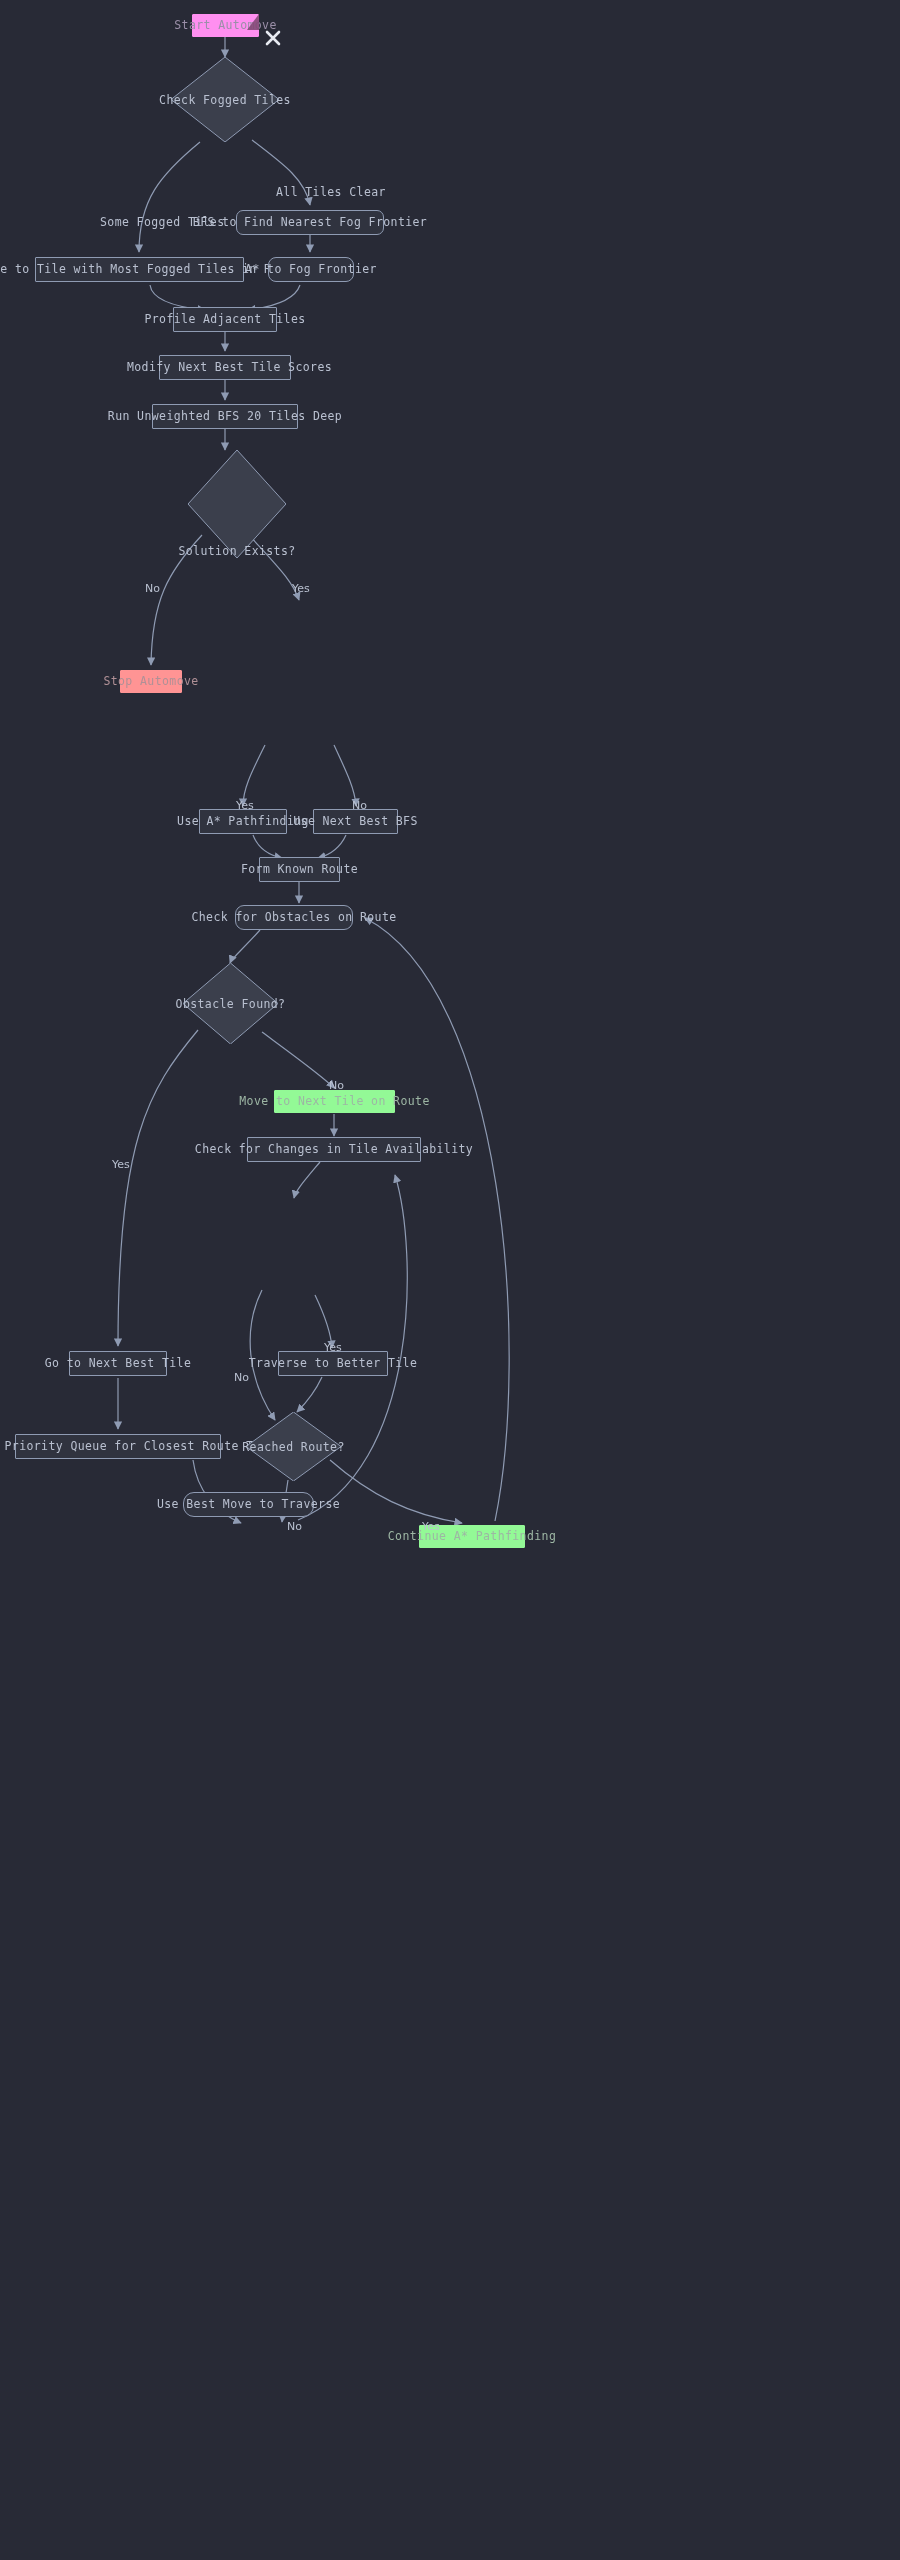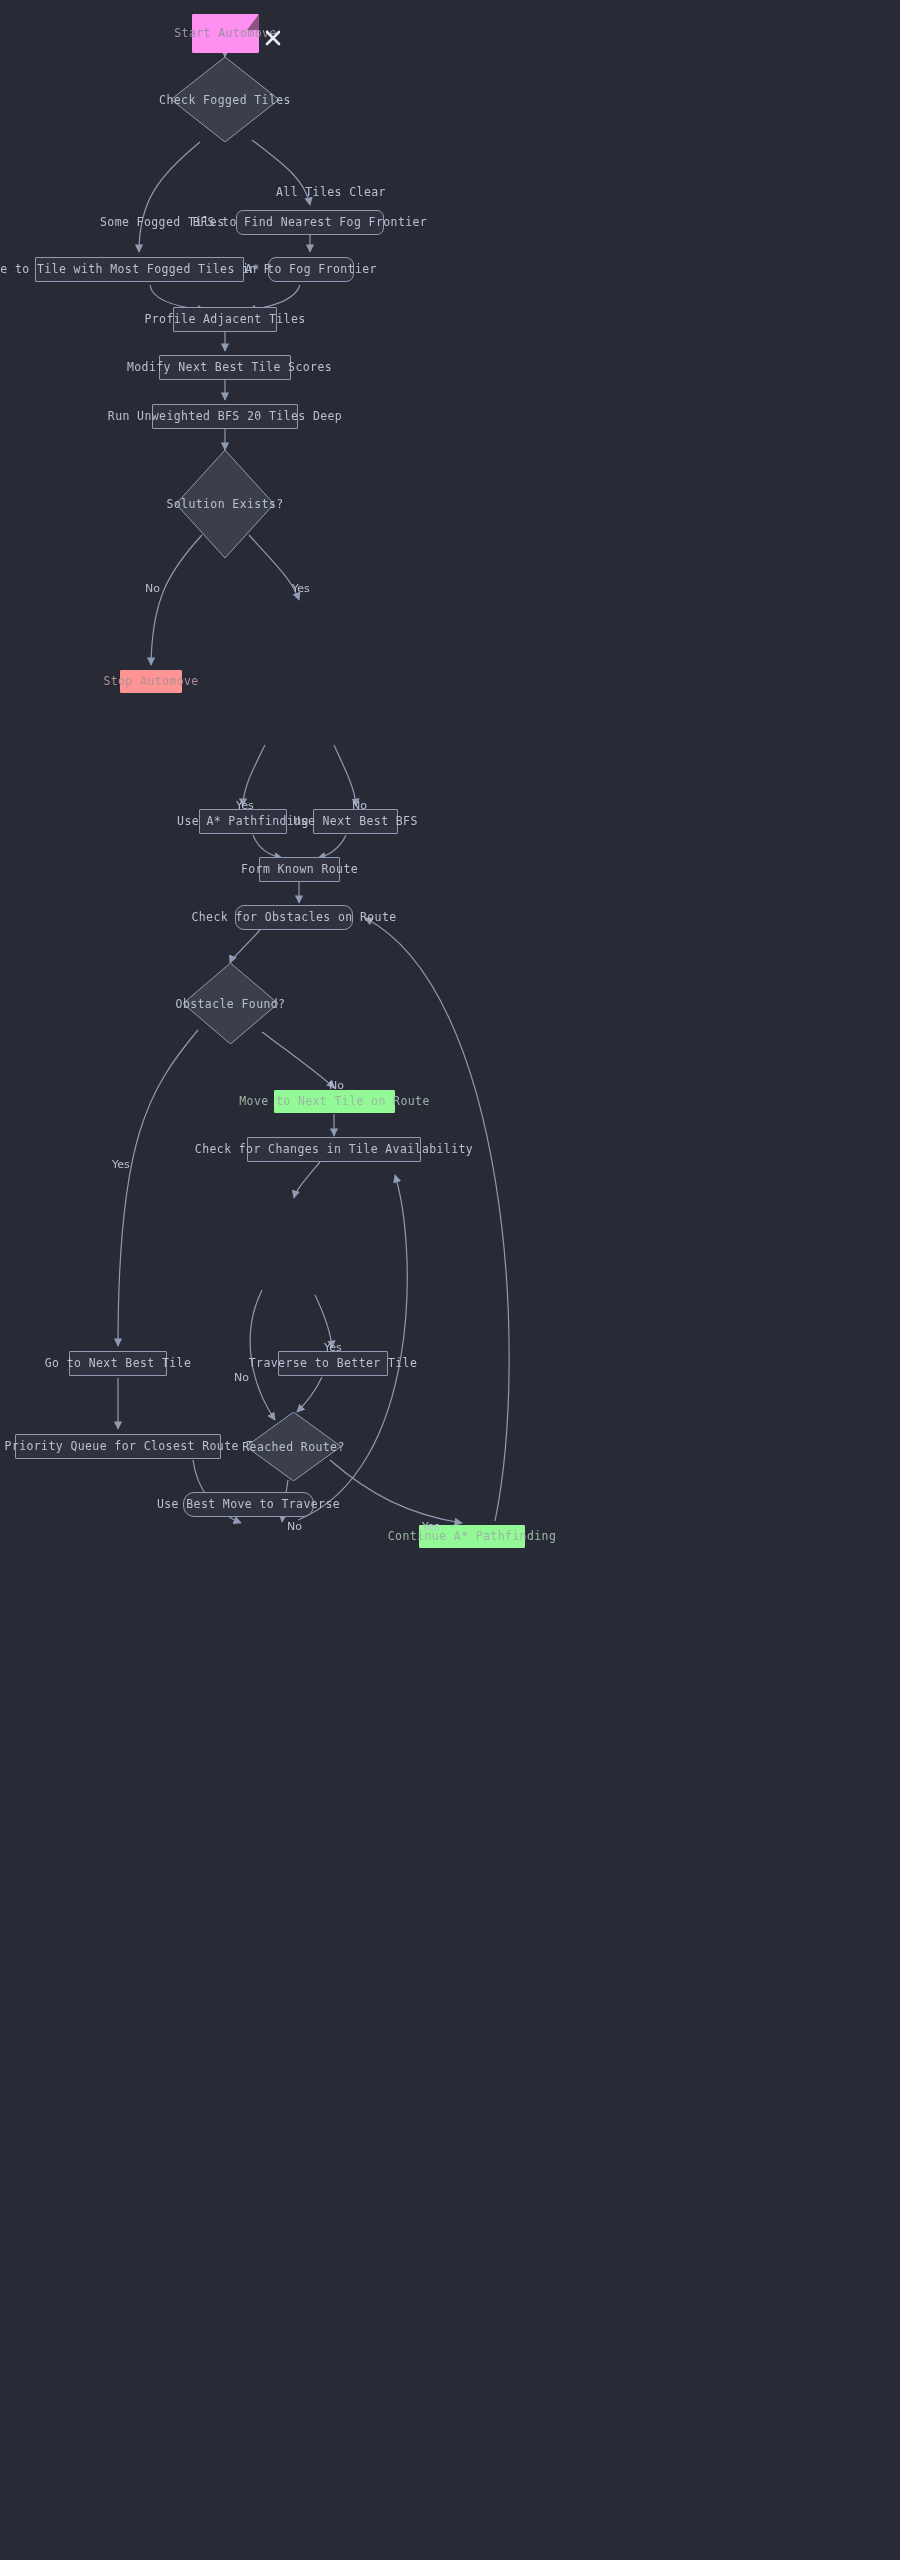--- a/index.html
+++ b/index.html
@@ -184,21 +184,21 @@
       <path d="M 288 1480 C 285 1500, 283 1512, 282 1522"></path>
 
       <path d="M 330 1460 C 370 1495, 410 1515, 462 1523"></path>
 
       <path d="M 298 1520 C 420 1470, 418 1250, 395 1175"></path>
 
       <path d="M 495 1521 C 530 1350, 505 990, 365 918"></path>
     </g>
   </svg>
 
-  <div class="node rect start-node" style="left:192px; top:14px; width:67px; height:39px;">
+  <div class="node rect start-node" style="left:192px; top:14px; width:67px; height:23px;">
     <span>Start Automove</span>
     <span class="start-fold"></span>
   </div>
 
   <div id="close-button">
     <svg viewBox="0 0 20 20" width="20" height="20" aria-hidden="true">
       <path d="M4 4 L16 16 M16 4 L4 16" stroke="#e8ebf2" stroke-width="2.6" stroke-linecap="round" fill="none"></path>
     </svg>
   </div>
 
@@ -226,21 +226,21 @@
   </div>
 
   <div class="node rect" style="left:159px; top:355px; width:132px; height:25px;padding-left:9px;">
     <span>Modify Next Best Tile Scores</span>
   </div>
 
   <div class="node rect" style="left:152px; top:404px; width:146px; height:25px;">
     <span>Run Unweighted BFS 20 Tiles Deep</span>
   </div>
 
-  <div class="diamond-wrap" style="left:176px; top:450px; width:98px; height:108px;">
+  <div class="diamond-wrap" style="left:188px; top:450px; width:98px; height:108px;align-items:flex-end;">
     <svg class="diamond-shape" viewBox="0 0 98 108" preserveAspectRatio="none">
       <polygon points="49,0 98,54 49,108 0,54" fill="#3b3f4c" stroke="#8f9bb3" stroke-width="1"></polygon>
     </svg>
     <span class="diamond-label">Solution Exists?</span>
   </div>
 
   <div class="node rect stop-node" style="left:120px; top:670px; width:62px; height:23px;">
     <span>Stop Automove</span>
   </div>
 

